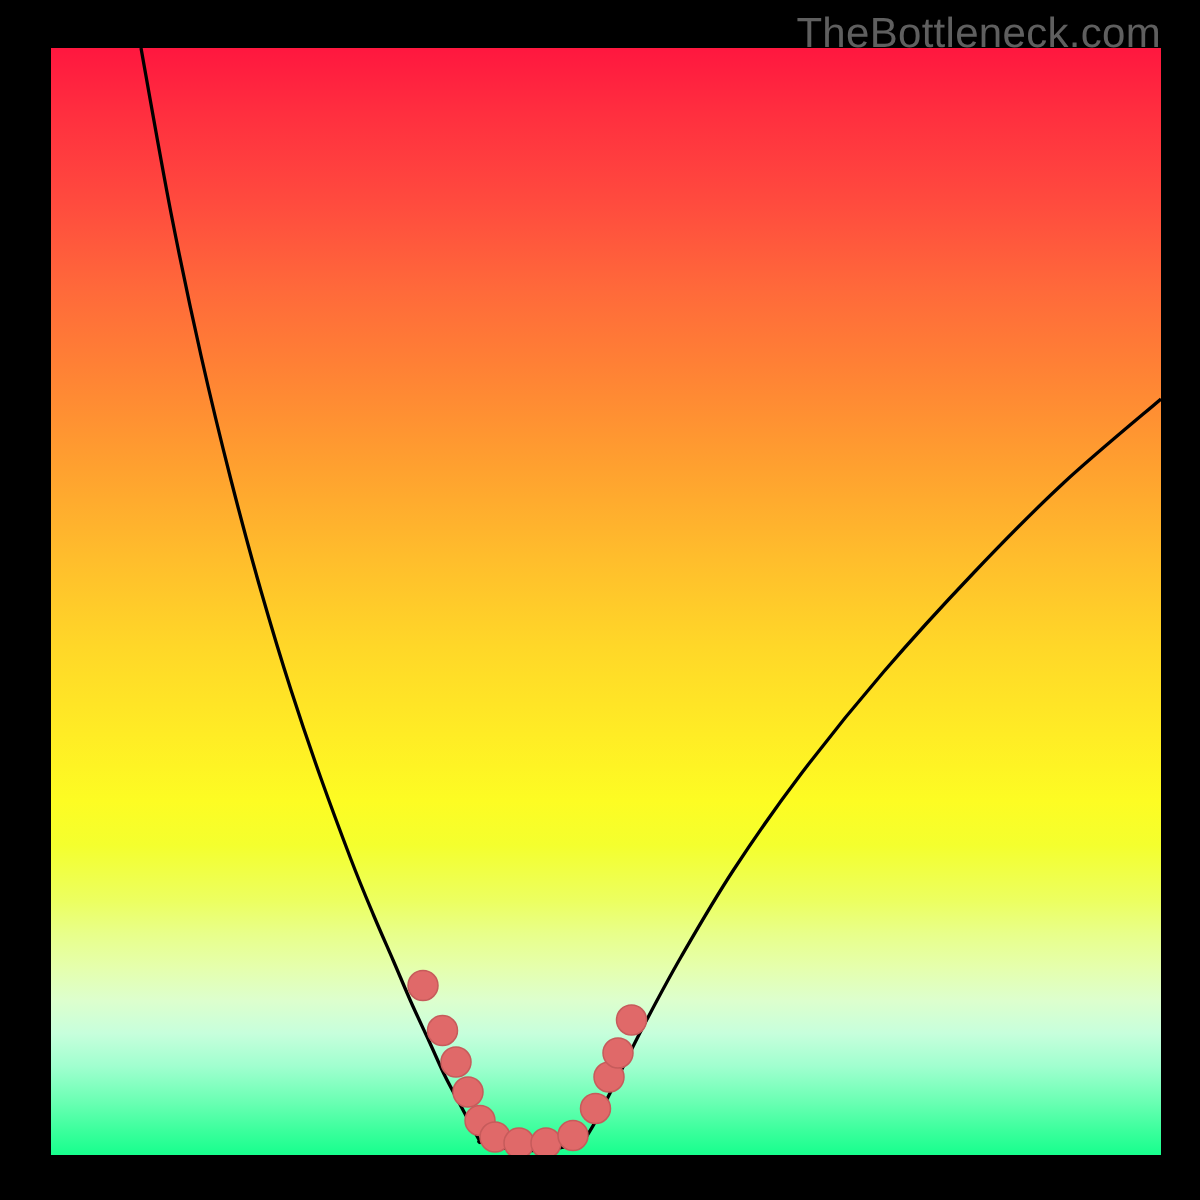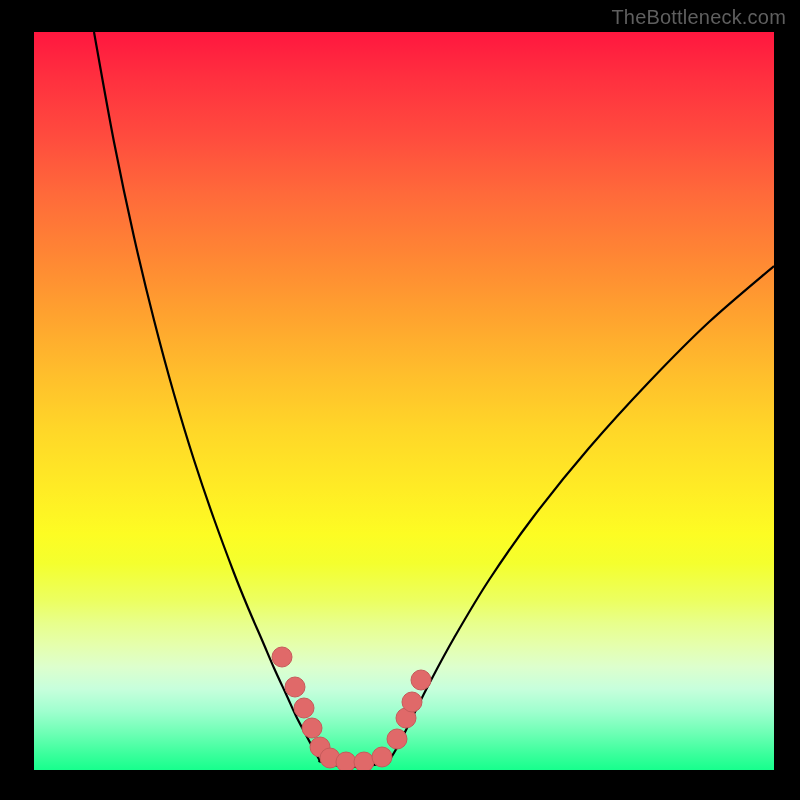--- a/index.html
+++ b/index.html
@@ -48,23 +48,23 @@
     );
   }
   svg.curve {
     position: absolute;
     left: 0; top: 0;
     width: 740px; height: 738px;
   }
   .watermark {
     position: absolute;
     top: 6px;
-    right: 14px;
+    right: 26px;
     color: #5f5f5f;
-    font-size: 20px;
+    font-size: 28px;
     font-weight: 500;
     letter-spacing: 0.2px;
   }
 </style>
 </head>
 <body>
 
 <div class="frame">
   <div class="plot">
     <svg class="curve" viewBox="0 0 740 738" preserveAspectRatio="none">

